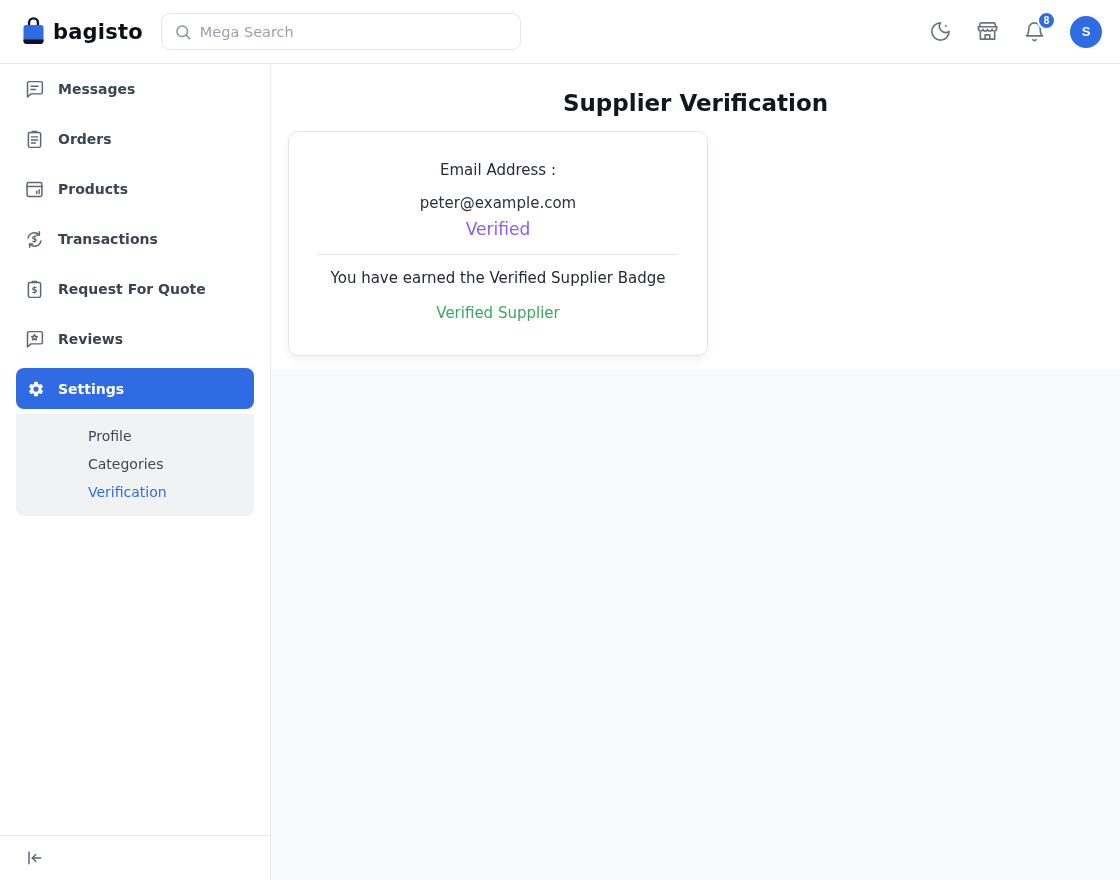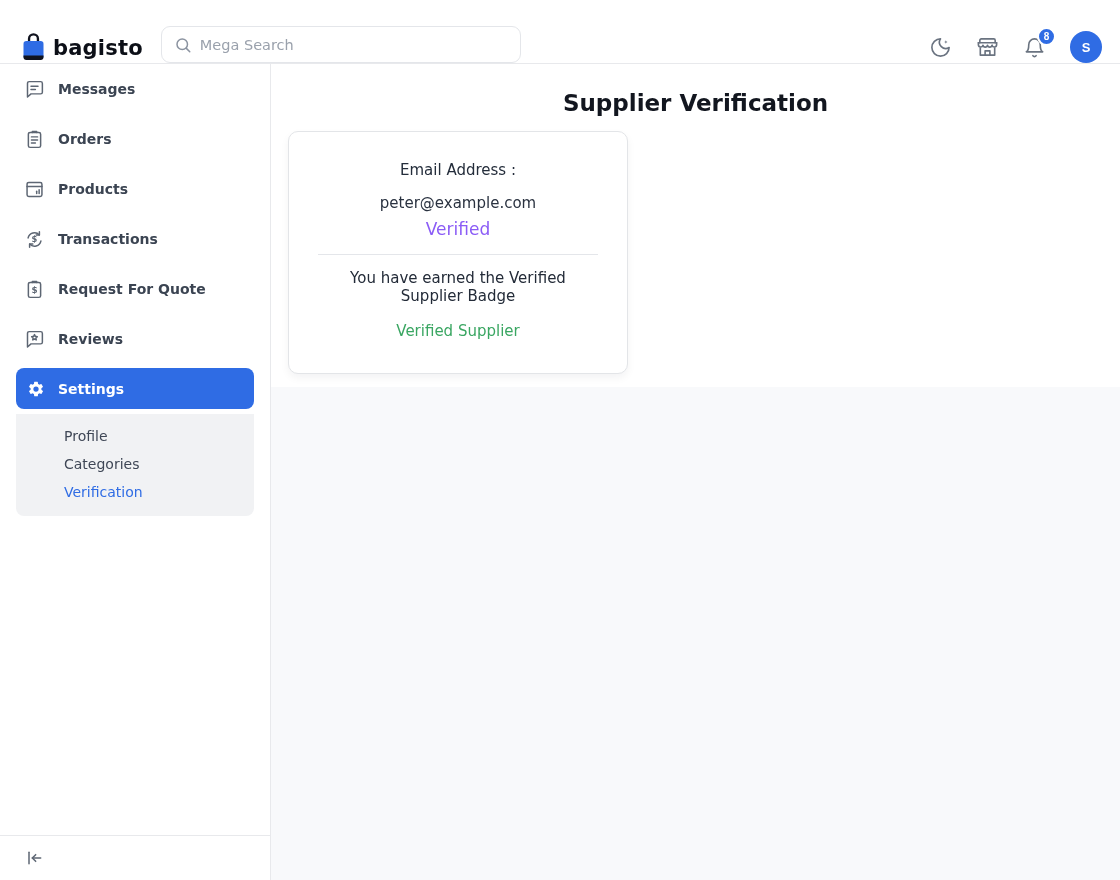--- a/index.html
+++ b/index.html
@@ -1,21 +1,21 @@
 <!DOCTYPE html>
 <html><head>
 <meta charset="utf-8">
 <style>
   * { margin:0; padding:0; box-sizing:border-box; }
   html,body { width:1120px; height:880px; overflow:hidden; background:#fff;
     font-family:"DejaVu Sans","Liberation Sans",sans-serif; }
 
   
   .header { position:absolute; top:0; left:0; width:1120px; height:64px;
-    background:#fff; border-bottom:1px solid #e8e9ec; display:flex; align-items:flex-end;
+    background:#fff; border-bottom:1px solid #e8e9ec; display:flex; align-items:center;
     padding:0 18px 0 20px; z-index:5; }
   .logo { display:flex; align-items:center; gap:6px; cursor:pointer; }
   .logo-text { font-size:21px; font-weight:700; color:#0c0f17; letter-spacing:.2px; }
   .search-box { margin-left:18px; width:360px; height:37px; border:1px solid #e4e6ea;
     border-radius:9px; display:flex; align-items:center; padding:0 12px; gap:8px; background:#fff; }
   .search-box input { border:none; outline:none; flex:1; font-size:14.5px; color:#3b4452;
     font-family:inherit; background:transparent; }
   .search-box input::placeholder { color:#9aa1ac; }
   .header-right { margin-left:auto; display:flex; align-items:center; gap:24px; }
   .icon-btn { background:none; border:none; cursor:pointer; display:flex; align-items:center;
@@ -32,34 +32,34 @@
     background:#fff; border-right:1px solid #e8e9ec; }
   .nav { padding-top:0; }
   .nav-item { height:50px; display:flex; align-items:center; padding-left:24px; gap:13px;
     cursor:pointer; }
   .nav-item .label { font-size:14px; font-weight:600; color:#3b4452; }
   .nav-item svg { flex:0 0 auto; }
   .nav-item--active { height:41px; margin:4px 16px 5px; padding-left:11px; gap:13px;
     background:#2f6ce4; border-radius:8px; display:flex; align-items:center; cursor:pointer;text-align:right; }
   .nav-item--active .label { color:#fff; font-size:14px; font-weight:700; }
   .submenu { margin:0 16px; background:#f1f2f4; border-radius:0 0 8px 8px; padding:8px 0 10px; }
-  .submenu-item { height:28px; display:flex; align-items:center; padding-left:48px;
+  .submenu-item { height:28px; display:flex; align-items:center; padding-left:72px;
     font-size:14px; color:#3f4756; cursor:pointer; }
   .submenu-item.active { color:#2f6ce4; }
   .sidebar-footer { position:absolute; bottom:0; left:0; width:100%; height:45px;
     border-top:1px solid #e8e9ec; display:flex; align-items:center; padding-left:24px; }
   .collapse-btn { background:none; border:none; cursor:pointer; padding:0; display:flex; }
 
   
   .main { position:absolute; top:64px; left:271px; width:849px; height:816px;
     background:#f8f9fb; overflow:hidden; }
   .content-white { background:#fff; padding:24px 17px 13px 17px;text-align:center; }
   .page-title { font-size:23px; font-weight:700; color:#12161f; line-height:30px;
     margin-bottom:13px; }
-  .card { width:340px; background:#fff; border:1px solid #e3e5e8; border-radius:10px;
+  .card { width:420px; background:#fff; border:1px solid #e3e5e8; border-radius:10px;
     box-shadow:0 4px 9px rgba(17,24,39,.05); padding:29px 29px 33px; }
   .card .field-label { font-size:15px; color:#242d3b; margin-bottom:15px; }
   .card .field-value { font-size:15px; color:#2a3240; margin-bottom:7px; }
   .status-verified { font-size:17px; color:#8b5cf6; }
   .card hr { border:none; border-top:1px solid #e4e6ea; margin:15px 0 14px; }
   .card .badge-message { font-size:15px; color:#232b38; }
   .badge-link { display:inline-block; margin-top:17px; font-size:15px; color:#3aa662;
     text-decoration:none; cursor:pointer; }
 
   svg { display:block; }

